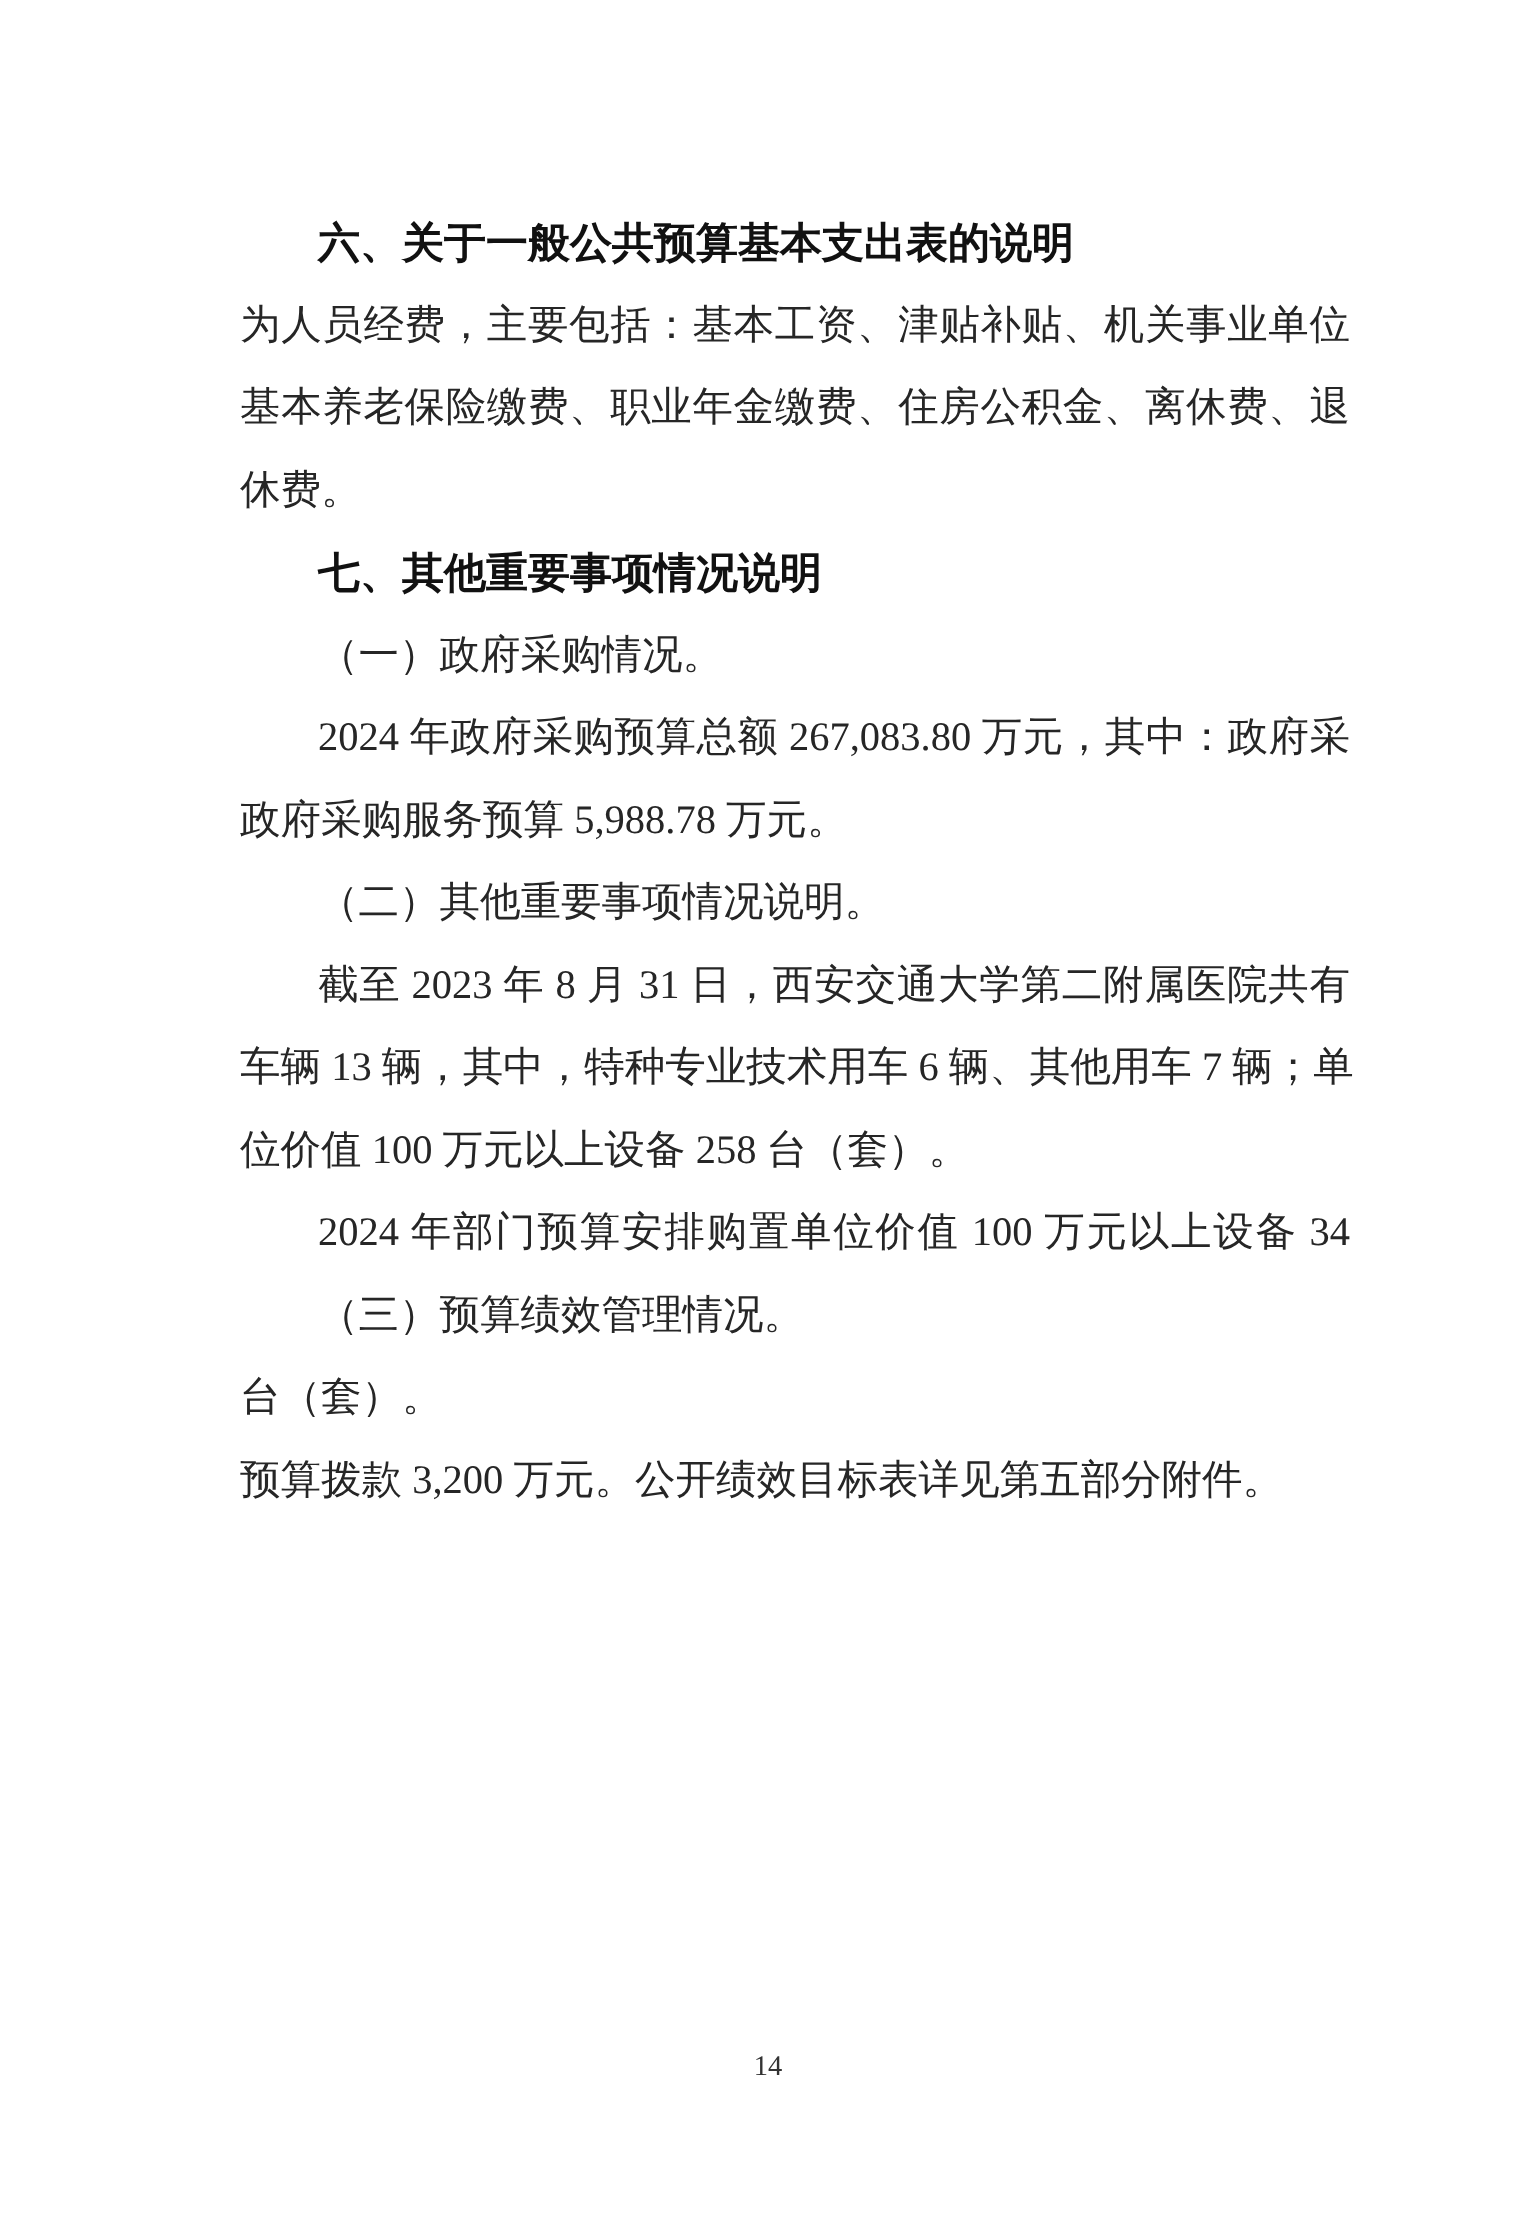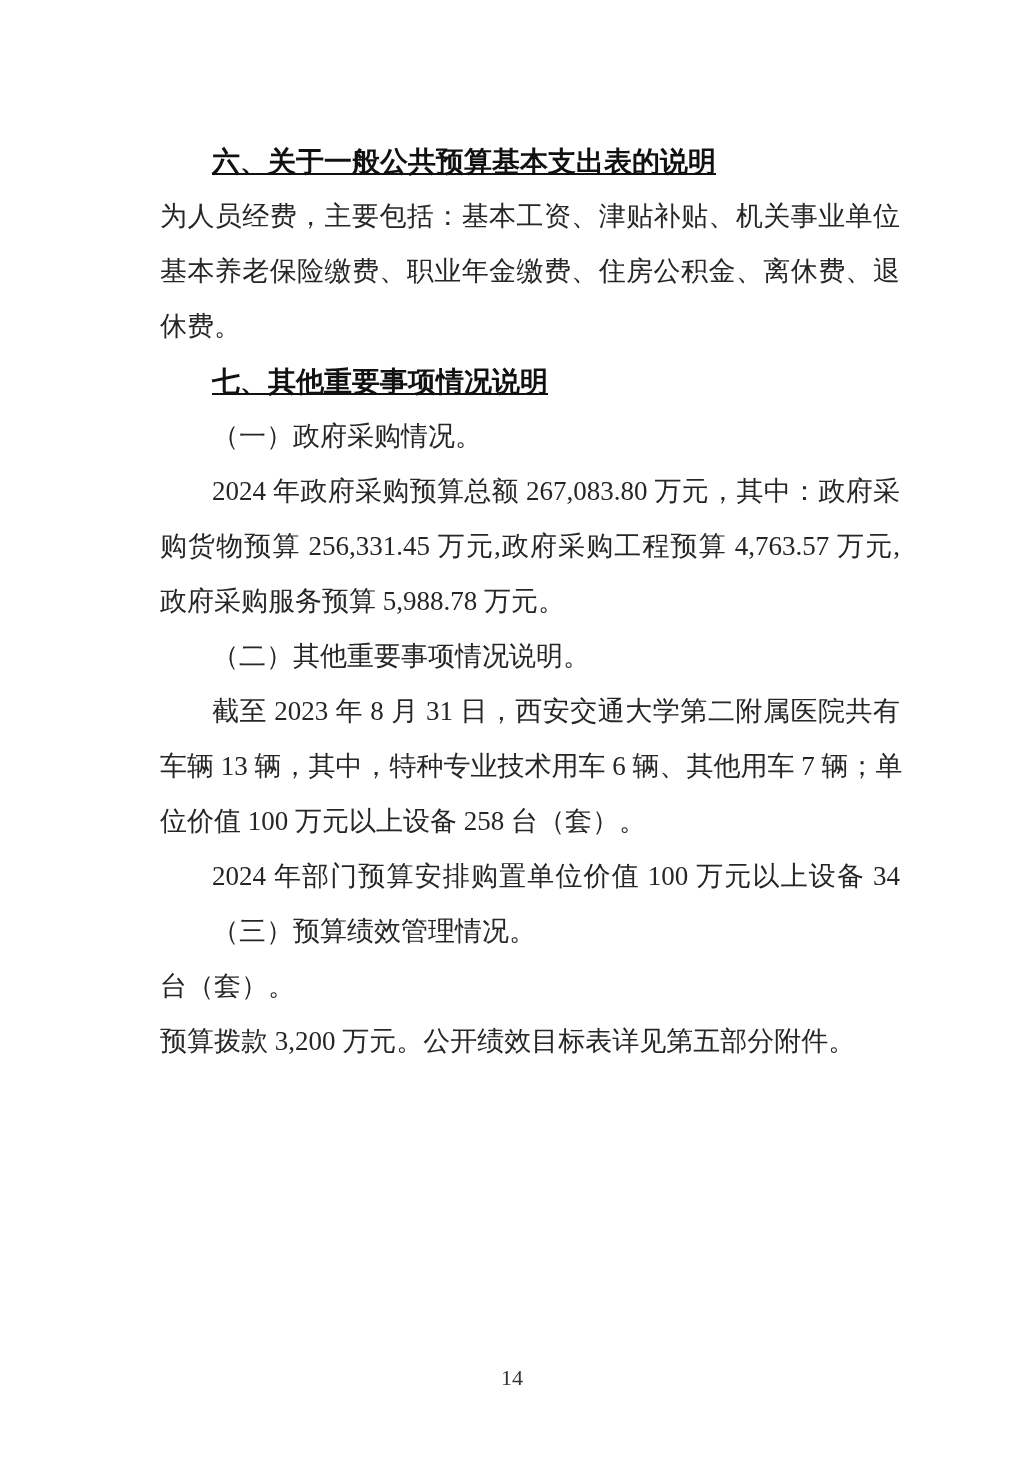--- a/index.html
+++ b/index.html
@@ -34,46 +34,44 @@
     text-align-last: justify;
   }
   .indent {
     text-indent: 52px;
   }
   .heading {
     font-family: "Liberation Sans", "DejaVu Sans", sans-serif;
     font-weight: 700;
     font-size: 28px;
     color: #111111;
-    text-decoration: underline;
   }
   .page-number {
     position: absolute;
     top: 1366px;
     left: 0;
     width: 100%;
     text-align: center;
-    font-size: 22px;
+    font-size: 19px;
     line-height: 24px;
     color: #333333;
   }
 </style>
 </head>
 <body>
 
 <div class="page">
   <div class="content">
     <div class="line heading indent">六、关于一般公共预算基本支出表的说明</div>
     <div class="line fill">为人员经费，主要包括：基本工资、津贴补贴、机关事业单位</div>
     <div class="line fill">基本养老保险缴费、职业年金缴费、住房公积金、离休费、退</div>
     <div class="line">休费。</div>
     <div class="line heading indent">七、其他重要事项情况说明</div>
     <div class="line indent">（一）政府采购情况。</div>
     <div class="line indent fill">2024 年政府采购预算总额 267,083.80 万元，其中：政府采</div>
-    <div class="line fill">购货物预算 256,331.45 万元,政府采购工程预算 4,763.57 万元,</div>
     <div class="line">政府采购服务预算 5,988.78 万元。</div>
     <div class="line indent">（二）其他重要事项情况说明。</div>
     <div class="line indent fill">截至 2023 年 8 月 31 日，西安交通大学第二附属医院共有</div>
     <div class="line fill">车辆 13 辆，其中，特种专业技术用车 6 辆、其他用车 7 辆；单</div>
     <div class="line">位价值 100 万元以上设备 258 台（套）。</div>
     <div class="line indent fill">2024 年部门预算安排购置单位价值 100 万元以上设备 34</div>
     <div class="line indent">（三）预算绩效管理情况。</div>
     <div class="line">台（套）。</div>
     <div class="line">预算拨款 3,200 万元。公开绩效目标表详见第五部分附件。</div>
   </div>

